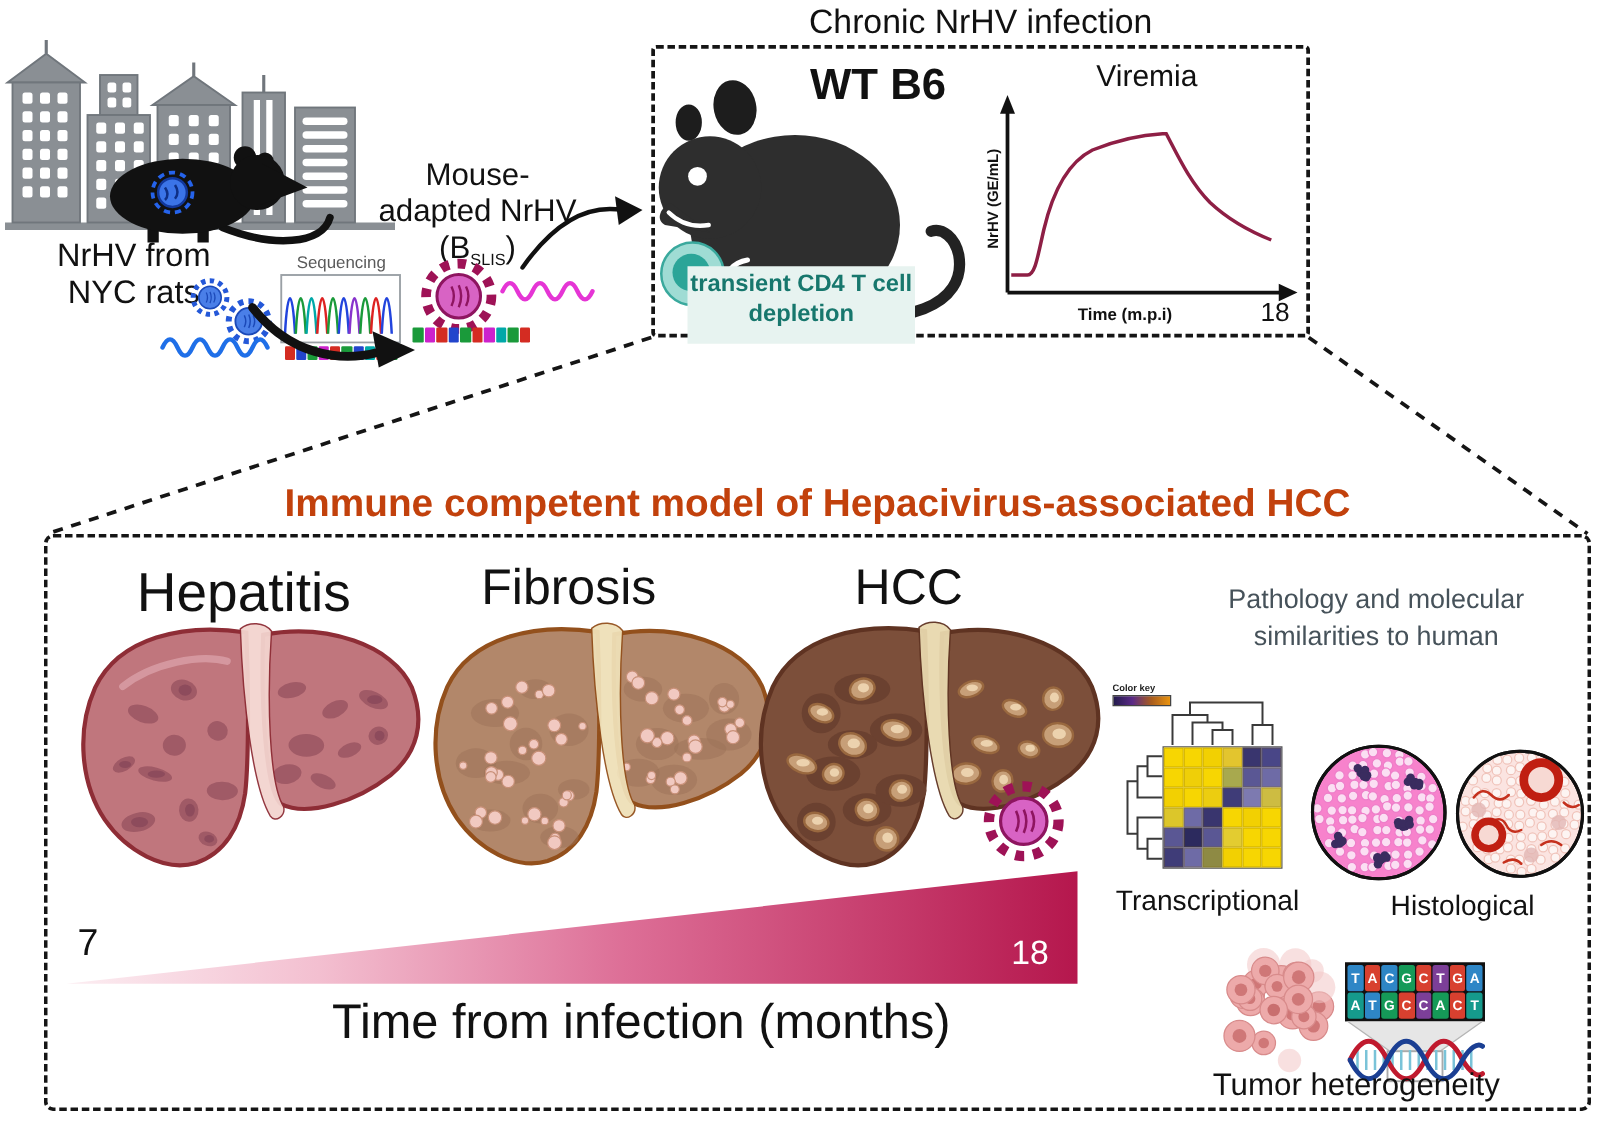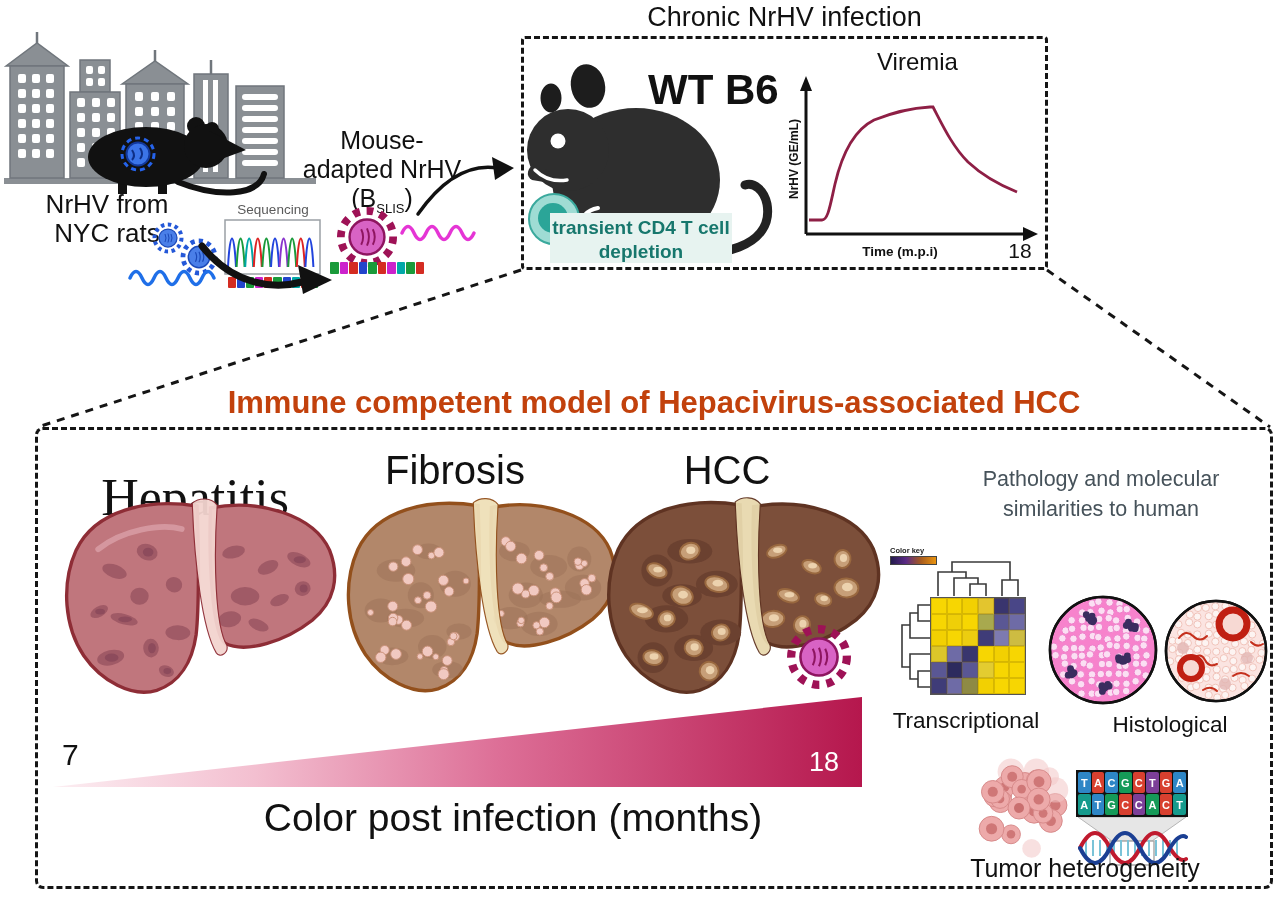--- a/index.html
+++ b/index.html
@@ -207,28 +207,28 @@
       <ellipse cx="64" cy="30" rx="20" ry="25" fill="#1d1d1d" stroke="#fff" stroke-width="6" transform="rotate(-12 64 30)"></ellipse>
       <ellipse cx="27" cy="42" rx="13" ry="17" fill="#1d1d1d" stroke="#fff" stroke-width="5"></ellipse>
       <ellipse cx="112" cy="124" rx="84" ry="72" fill="#2e2e2e"></ellipse>
       <circle cx="44" cy="94" r="41" fill="#2e2e2e"></circle>
       <path d="M12,106 C3,112 1,120 8,124 L44,130 Z" fill="#2e2e2e"></path>
       <circle cx="34" cy="85" r="7.5" fill="#fff"></circle>
       <path d="M11,114 q13,13 32,10" stroke="#fff" stroke-width="3.5" fill="none" stroke-linecap="round"></path>
       <path d="M74,152 q-17,3 -19,22" stroke="#fff" stroke-width="4" fill="none" stroke-linecap="round"></path>
     </svg>
 
-  <div class="abs t" style="left:648px;top:66px;font-size:42px;font-weight:800;">WT B6</div>
+  <div class="abs t" style="left:648px;top:48px;font-size:35px;font-weight:800;">WT B6</div>
 
   <svg class="abs" style="left:527px;top:192px;" width="54" height="54" viewBox="0 0 54 54">
     <circle cx="27" cy="27" r="25" fill="#9fdcd4" stroke="#3aa99d" stroke-width="2"></circle>
     <circle cx="26" cy="26" r="15" fill="#2ba598"></circle>
   </svg>
 
-  <div class="abs mint" style="left:550px;top:213px;width:182px;height:50px;">
+  <div class="abs mint" style="left:550px;top:213px;width:182px;height:62px;">
     <div class="dep" style="padding-top:3px;">
       <span style="display:block">transient CD4 T cell</span>
       <span style="display:block">depletion</span>
     </div>
   </div>
 
   <div class="abs t ctr" style="left:795px;top:48px;width:245px;font-size:24px;">Viremia</div>
   <svg class="abs" style="left:792px;top:74px;" width="250" height="168" viewBox="0 0 250 168">
     <line x1="14" y1="160" x2="14" y2="14" stroke="#111" stroke-width="3"></line>
     <polygon points="14,2 8,17 20,17" fill="#111"></polygon>
@@ -242,21 +242,21 @@
 
   <svg class="abs" style="left:0;top:268px;pointer-events:none;" width="1280" height="162" viewBox="0 0 1280 162">
     <line x1="521" y1="2" x2="38" y2="159" stroke="#151515" stroke-width="3" stroke-dasharray="8 7"></line>
     <line x1="1047" y1="2" x2="1270" y2="159" stroke="#151515" stroke-width="3" stroke-dasharray="8 7"></line>
   </svg>
 
   <div class="abs t ctr" style="left:35px;top:385px;width:1238px;font-size:31px;font-weight:bold;color:#c2410c;">Immune competent model of Hepacivirus-associated HCC</div>
 
   <div class="abs dashbox" style="left:35px;top:427px;width:1238px;height:462px;border-radius:8px;"></div>
 
-  <div class="abs t ctr" style="left:85px;top:468px;width:220px;font-size:52px;font-family:Liberation Serif, serif;">Hepatitis</div>
+  <div class="abs t ctr" style="left:85px;top:450px;width:220px;font-size:44px;">Hepatitis</div>
   <div class="abs t ctr" style="left:617px;top:448px;width:220px;font-size:40px;">HCC</div>
   <div class="abs t ctr" style="left:345px;top:448px;width:220px;font-size:40px;">Fibrosis</div>
 
   <svg class="abs" style="left:55px;top:496px;" width="288" height="212" viewBox="0 0 300 220" id="liver-hep">
       <path d="M148,10 C96,2 42,14 22,56 C6,92 10,136 30,166 C48,192 80,210 106,202 C130,194 143,172 147,144 C150,118 150,58 148,10 Z" fill="#c0767d" stroke="#8e2d36" stroke-width="3.5"></path>
       <path d="M162,12 C214,2 270,20 286,56 C297,84 291,110 268,129 C240,151 199,164 177,153 C164,143 160,68 162,12 Z" fill="#c0767d" stroke="#8e2d36" stroke-width="3.5"></path>
       <g>
         <path d="M45,55 C70,35 110,28 132,34" stroke="#d9a0a8" stroke-width="6" fill="none" opacity="0.8" stroke-linecap="round"></path>
         <ellipse cx="62" cy="78" rx="13.220106989145279" ry="6.9080692529678345" fill="#a05a66" transform="rotate(19.989545345306396 62 78)"></ellipse>
         <ellipse cx="96" cy="58" rx="11.109158515930176" ry="8.406606316566467" fill="#a05a66" transform="rotate(18.533055782318115 96 58)"></ellipse>
@@ -430,21 +430,21 @@
         <stop offset="0" stop-color="#fceef2"></stop>
         <stop offset="0.25" stop-color="#f3bfd0"></stop>
         <stop offset="0.55" stop-color="#dd6f97"></stop>
         <stop offset="1" stop-color="#b5174d"></stop>
       </linearGradient>
     </defs>
     <polygon points="3,93 812,3 812,93" fill="url(#tg)"></polygon>
   </svg>
   <div class="abs t" style="left:62px;top:738px;font-size:30px;">7</div>
   <div class="abs ctr" style="left:798px;top:747px;width:52px;font-size:27px;color:#fff;">18</div>
-  <div class="abs t ctr" style="left:213px;top:796px;width:600px;font-size:39px;">Color post infection (months)</div>
+  <div class="abs t ctr" style="left:213px;top:796px;width:600px;font-size:39px;">Time from infection (months)</div>
 
   <div class="abs ctr" style="left:945px;top:464px;width:312px;font-size:21.5px;font-weight:normal;color:#46525a;line-height:1.4;">
     <span style="display:block">Pathology and molecular</span>
     <span style="display:block">similarities to human</span>
   </div>
 
   <div class="abs" style="left:890px;top:546px;font-size:7.5px;font-weight:bold;color:#222;text-align:center;">Color key</div>
   <div class="abs" style="left:890px;top:556px;width:47px;height:9px;border:1px solid #444;box-sizing:border-box;
        background:linear-gradient(90deg,#231b4d,#5b2a86,#a85c1e,#e9930f);"></div>
 

